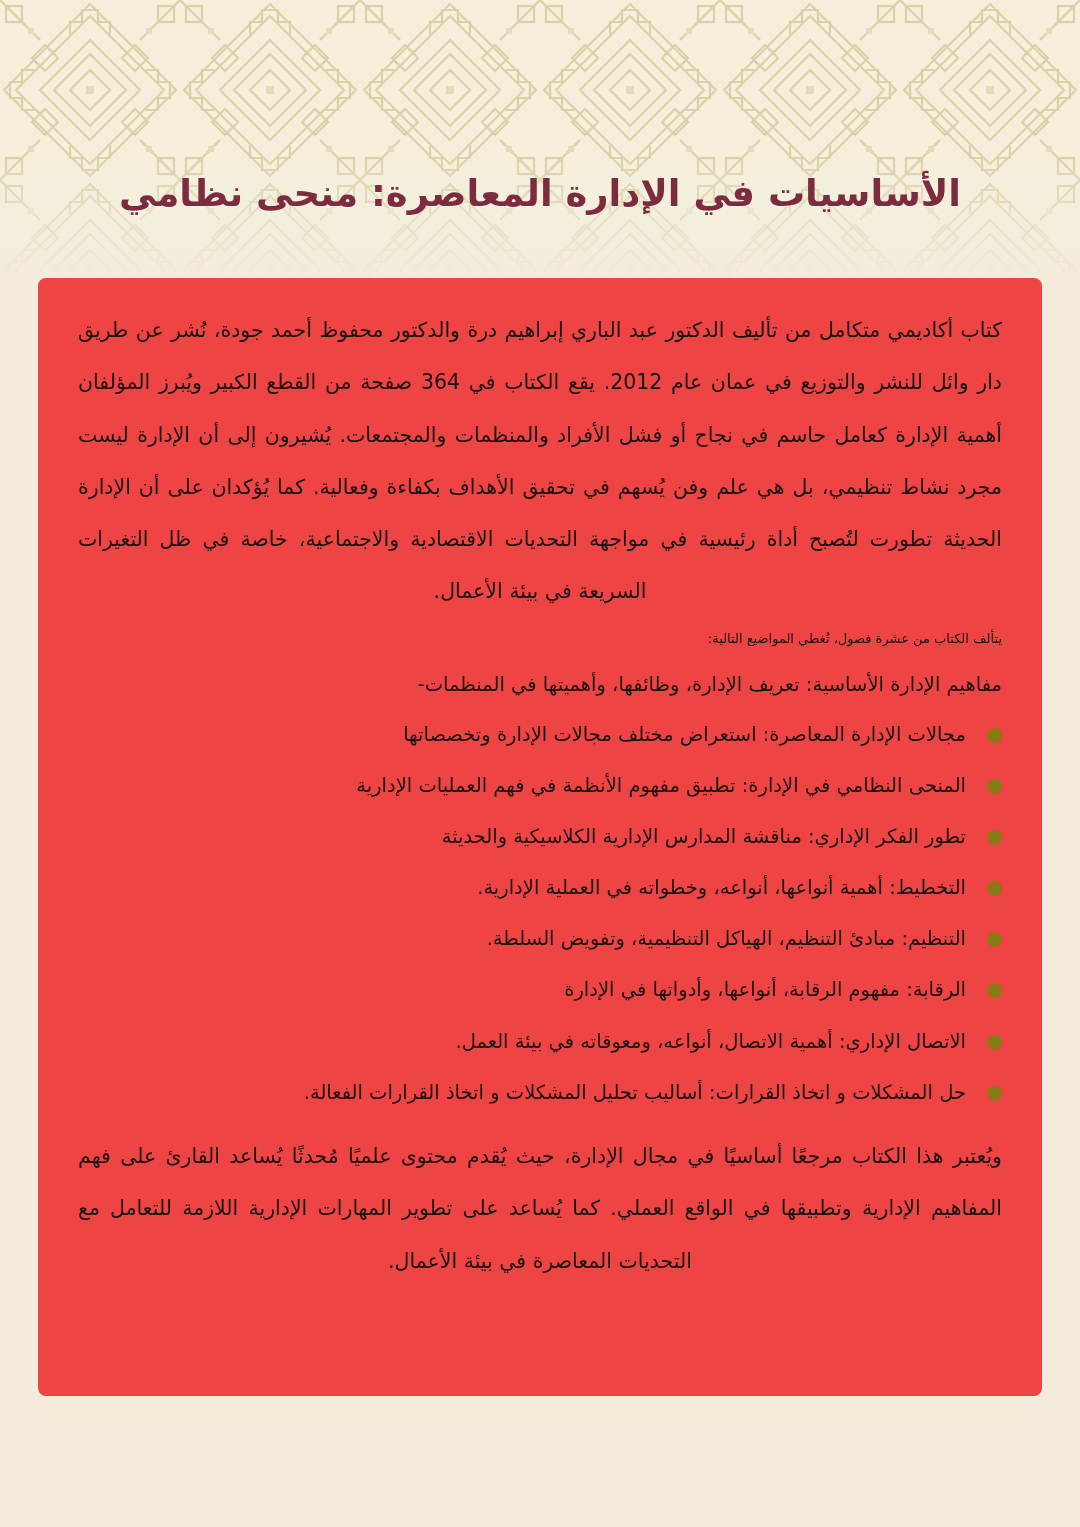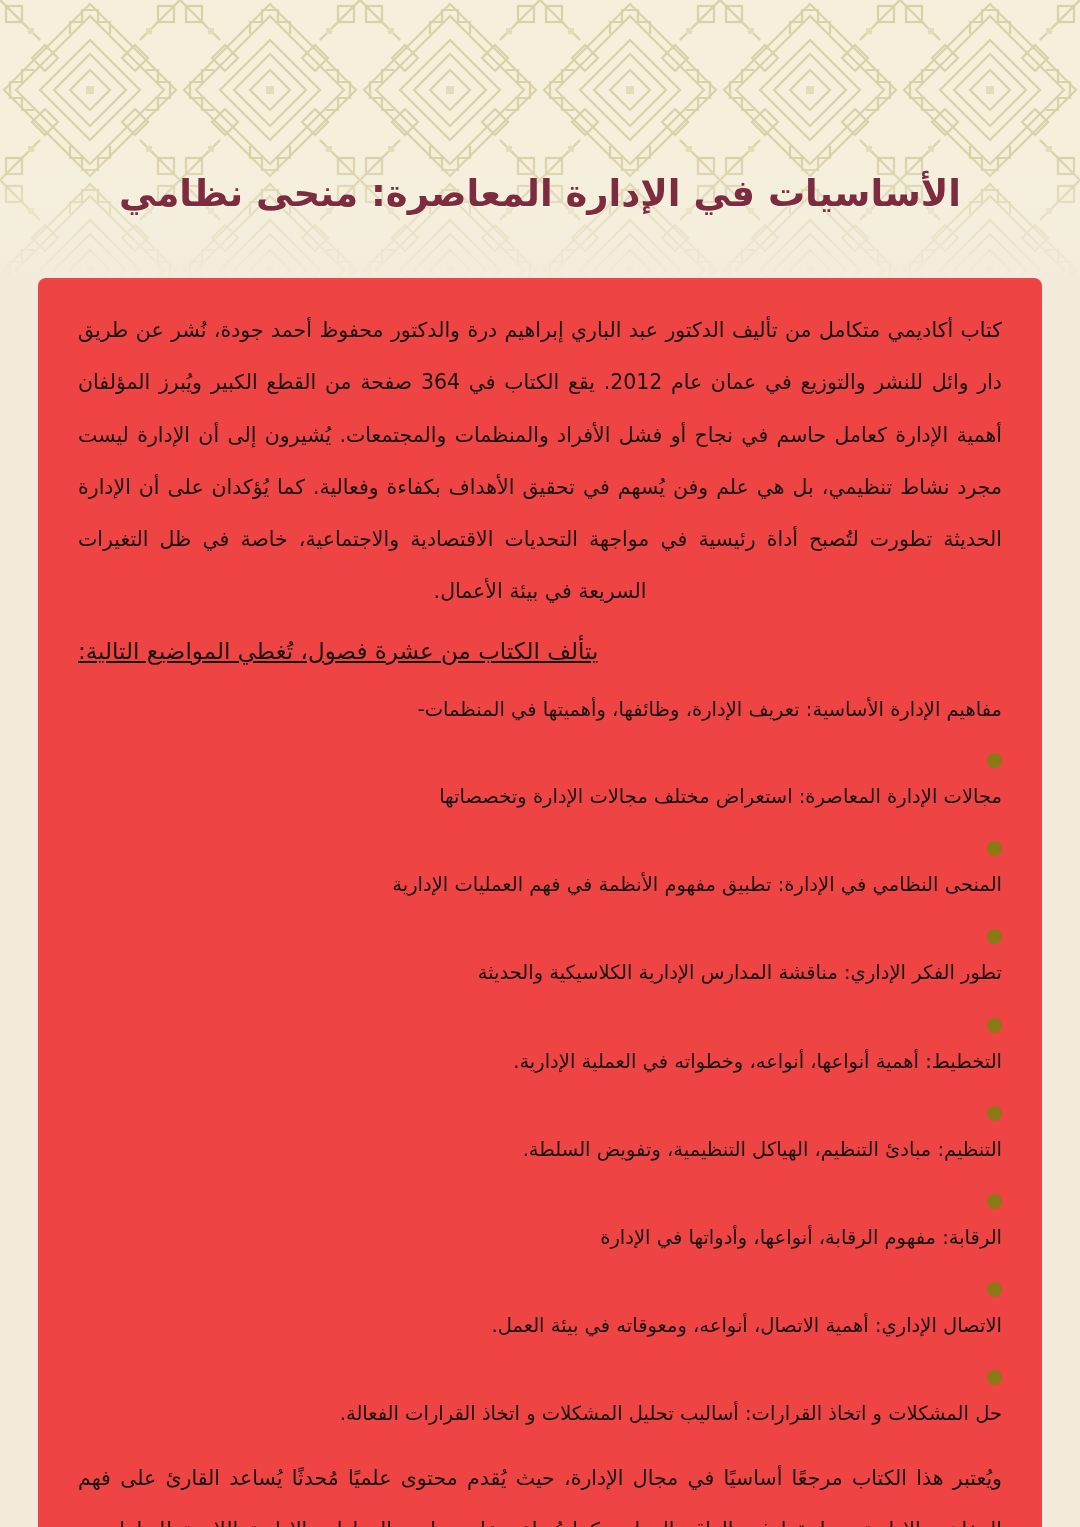--- a/index.html
+++ b/index.html
@@ -96,50 +96,49 @@
     text-align-last: center;
     margin: 0 0 2px 0;
     font-weight: 500;
   }
   .body-text.intro {
     text-align: justify;
     text-align-last: center;
   }
   .lead-line {
     color: #171310;
-    font-size: 23px;
+    font-size: 13px;
     line-height: 2.55;
-    text-align: left;
+    text-align: right;
     margin: 4px 0 0 0;
     font-weight: 500;
-    text-decoration: underline;
   }
 
   
   .dash-item {
     color: #171310;
     font-size: 19.5px;
     line-height: 2.45;
     text-align: right;
     margin: 6px 0 0 0;
     font-weight: 500;
   }
 
   
   .topic-list {
     list-style: none;
     margin: 0;
     padding: 0;
   }
   .topic-item {
     display: flex;
-    flex-direction: column;
+    flex-direction: row;
     align-items: flex-start;
     justify-content: flex-start;
-    gap: 13px;
+    gap: 21px;
     margin: 0 0 0 0;
     padding: 10px 0 10px 0;
   }
   .topic-bullet {
     flex: 0 0 auto;
     width: 15px;
     height: 15px;
     margin-top: 9px;
     border-radius: 50%;
     background: #8a7a14;

